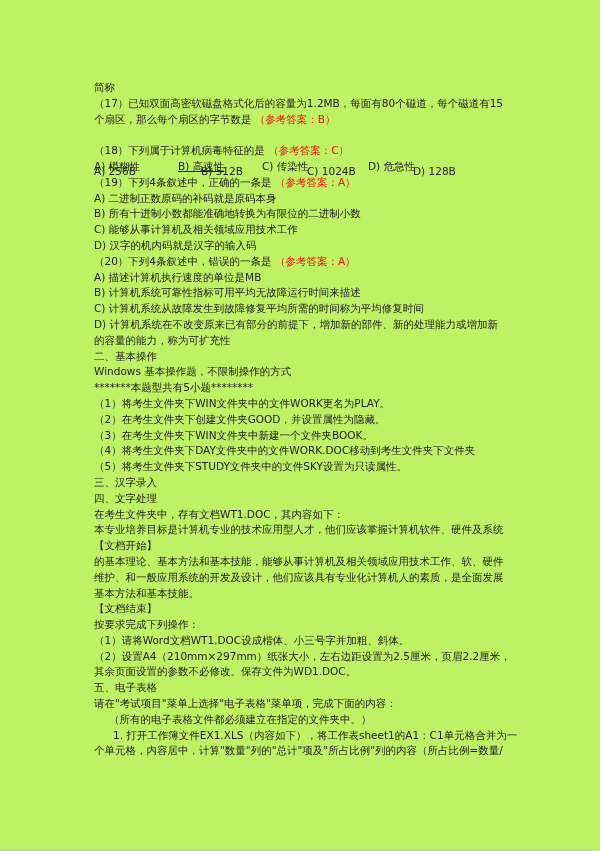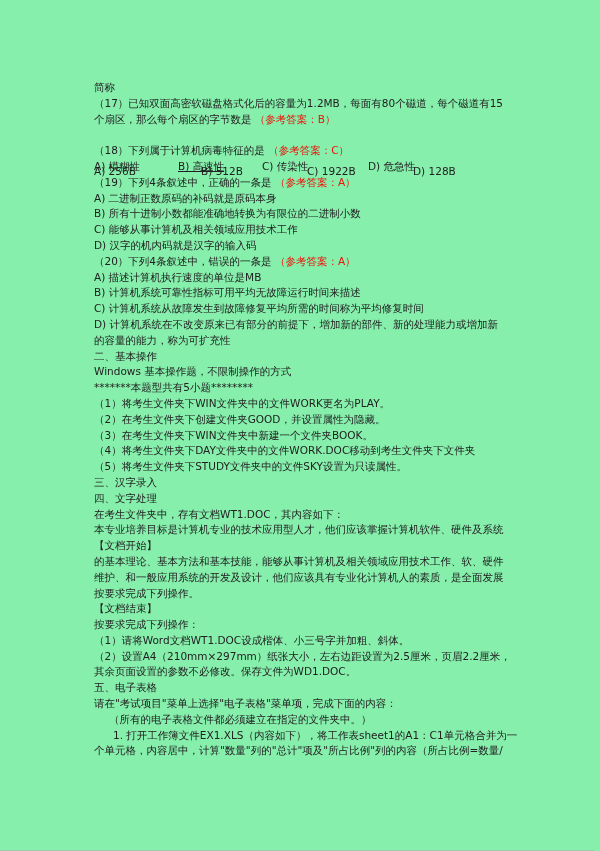--- a/index.html
+++ b/index.html
@@ -1,19 +1,19 @@
 <!DOCTYPE html>
 <html><head>
 <meta charset="utf-8">
 <style>
   html,body { margin:0; padding:0; background:#ffffff; }
   .page {
     position:relative;
     width:600px; height:851px;
-    background:#86efac;
+    background:#bef264;
     font-family:"DejaVu Sans","Liberation Sans",sans-serif;
     font-size:10.5px;
     color:#212121;
     overflow:hidden;
   }
   
   .page::after {
     content:"";
     position:absolute; left:0; right:6px; bottom:0; height:1px;
     background:#aeaeae; opacity:.55;
@@ -30,21 +30,21 @@
   .run.red { }
 </style>
 </head>
 <body>
 
 <div class="page">
   <div class="content">
       <div class="line"><span class="run">简称</span></div>
       <div class="line"><span class="run">（17）已知双面高密软磁盘格式化后的容量为1.2MB，每面有80个磁道，每个磁道有15</span></div>
       <div class="line"><span class="run">个扇区，那么每个扇区的字节数是 </span><span class="run red" style="color: rgb(238, 18, 8);">（参考答案：B）</span></div>
-      <div class="line"><span class="run cell" style="min-width: 107px; margin-top: 37px;">A) 256B</span><span class="run cell" style="min-width: 106px;">B) 512B</span><span class="run cell" style="min-width: 106px;">C) 1922B</span><span class="run">D) 128B</span></div>
+      <div class="line"><span class="run cell" style="min-width: 107px; margin-top: 37px;">A) 256B</span><span class="run cell" style="min-width: 106px;">B) 512B</span><span class="run cell" style="min-width: 106px;">C) 1024B</span><span class="run">D) 128B</span></div>
       <div class="line"><span class="run">（18）下列属于计算机病毒特征的是 </span><span class="run red" style="color: rgb(238, 18, 8);">（参考答案：C）</span></div>
       <div class="line"><span class="run cell" style="min-width: 84px;">A) 模糊性</span><span class="run cell" style="min-width: 84px; text-decoration: underline;">B) 高速性</span><span class="run cell" style="min-width: 106px;">C) 传染性</span><span class="run">D) 危急性</span></div>
       <div class="line"><span class="run">（19）下列4条叙述中，正确的一条是 </span><span class="run red" style="color: rgb(238, 18, 8);">（参考答案：A）</span></div>
       <div class="line"><span class="run">A) 二进制正数原码的补码就是原码本身</span></div>
       <div class="line"><span class="run">B) 所有十进制小数都能准确地转换为有限位的二进制小数</span></div>
       <div class="line"><span class="run">C) 能够从事计算机及相关领域应用技术工作</span></div>
       <div class="line"><span class="run">D) 汉字的机内码就是汉字的输入码</span></div>
       <div class="line"><span class="run">（20）下列4条叙述中，错误的一条是 </span><span class="run red" style="color: rgb(238, 18, 8);">（参考答案：A）</span></div>
       <div class="line"><span class="run">A) 描述计算机执行速度的单位是MB</span></div>
       <div class="line"><span class="run">B) 计算机系统可靠性指标可用平均无故障运行时间来描述</span></div>
@@ -59,21 +59,21 @@
       <div class="line"><span class="run">（3）在考生文件夹下WIN文件夹中新建一个文件夹BOOK。</span></div>
       <div class="line"><span class="run">（4）将考生文件夹下DAY文件夹中的文件WORK.DOC移动到考生文件夹下文件夹</span></div>
       <div class="line"><span class="run">（5）将考生文件夹下STUDY文件夹中的文件SKY设置为只读属性。</span></div>
       <div class="line"><span class="run">三、汉字录入</span></div>
       <div class="line"><span class="run">四、文字处理</span></div>
       <div class="line"><span class="run">在考生文件夹中，存有文档WT1.DOC，其内容如下：</span></div>
       <div class="line"><span class="run">本专业培养目标是计算机专业的技术应用型人才，他们应该掌握计算机软件、硬件及系统</span></div>
       <div class="line"><span class="run">【文档开始】</span></div>
       <div class="line"><span class="run">的基本理论、基本方法和基本技能，能够从事计算机及相关领域应用技术工作、软、硬件</span></div>
       <div class="line"><span class="run">维护、和一般应用系统的开发及设计，他们应该具有专业化计算机人的素质，是全面发展</span></div>
-      <div class="line"><span class="run">按要求完成下列操作。</span></div>
+      <div class="line"><span class="run">基本方法和基本技能。</span></div>
       <div class="line"><span class="run">【文档结束】</span></div>
       <div class="line"><span class="run">按要求完成下列操作：</span></div>
       <div class="line"><span class="run">（1）请将Word文档WT1.DOC设成楷体、小三号字并加粗、斜体。</span></div>
       <div class="line"><span class="run">（2）设置A4（210mm×297mm）纸张大小，左右边距设置为2.5厘米，页眉2.2厘米，</span></div>
       <div class="line"><span class="run">其余页面设置的参数不必修改。保存文件为WD1.DOC。</span></div>
       <div class="line"><span class="run">五、电子表格</span></div>
       <div class="line"><span class="run">请在"考试项目"菜单上选择"电子表格"菜单项，完成下面的内容：</span></div>
       <div class="line" style="margin-left: 15px; font-family: Liberation Serif, serif;"><span class="run">（所有的电子表格文件都必须建立在指定的文件夹中。）</span></div>
       <div class="line" style="margin-left: 19px;"><span class="run">1. 打开工作簿文件EX1.XLS（内容如下），将工作表sheet1的A1：C1单元格合并为一</span></div>
       <div class="line"><span class="run">个单元格，内容居中，计算"数量"列的"总计"项及"所占比例"列的内容（所占比例=数量/</span></div>

